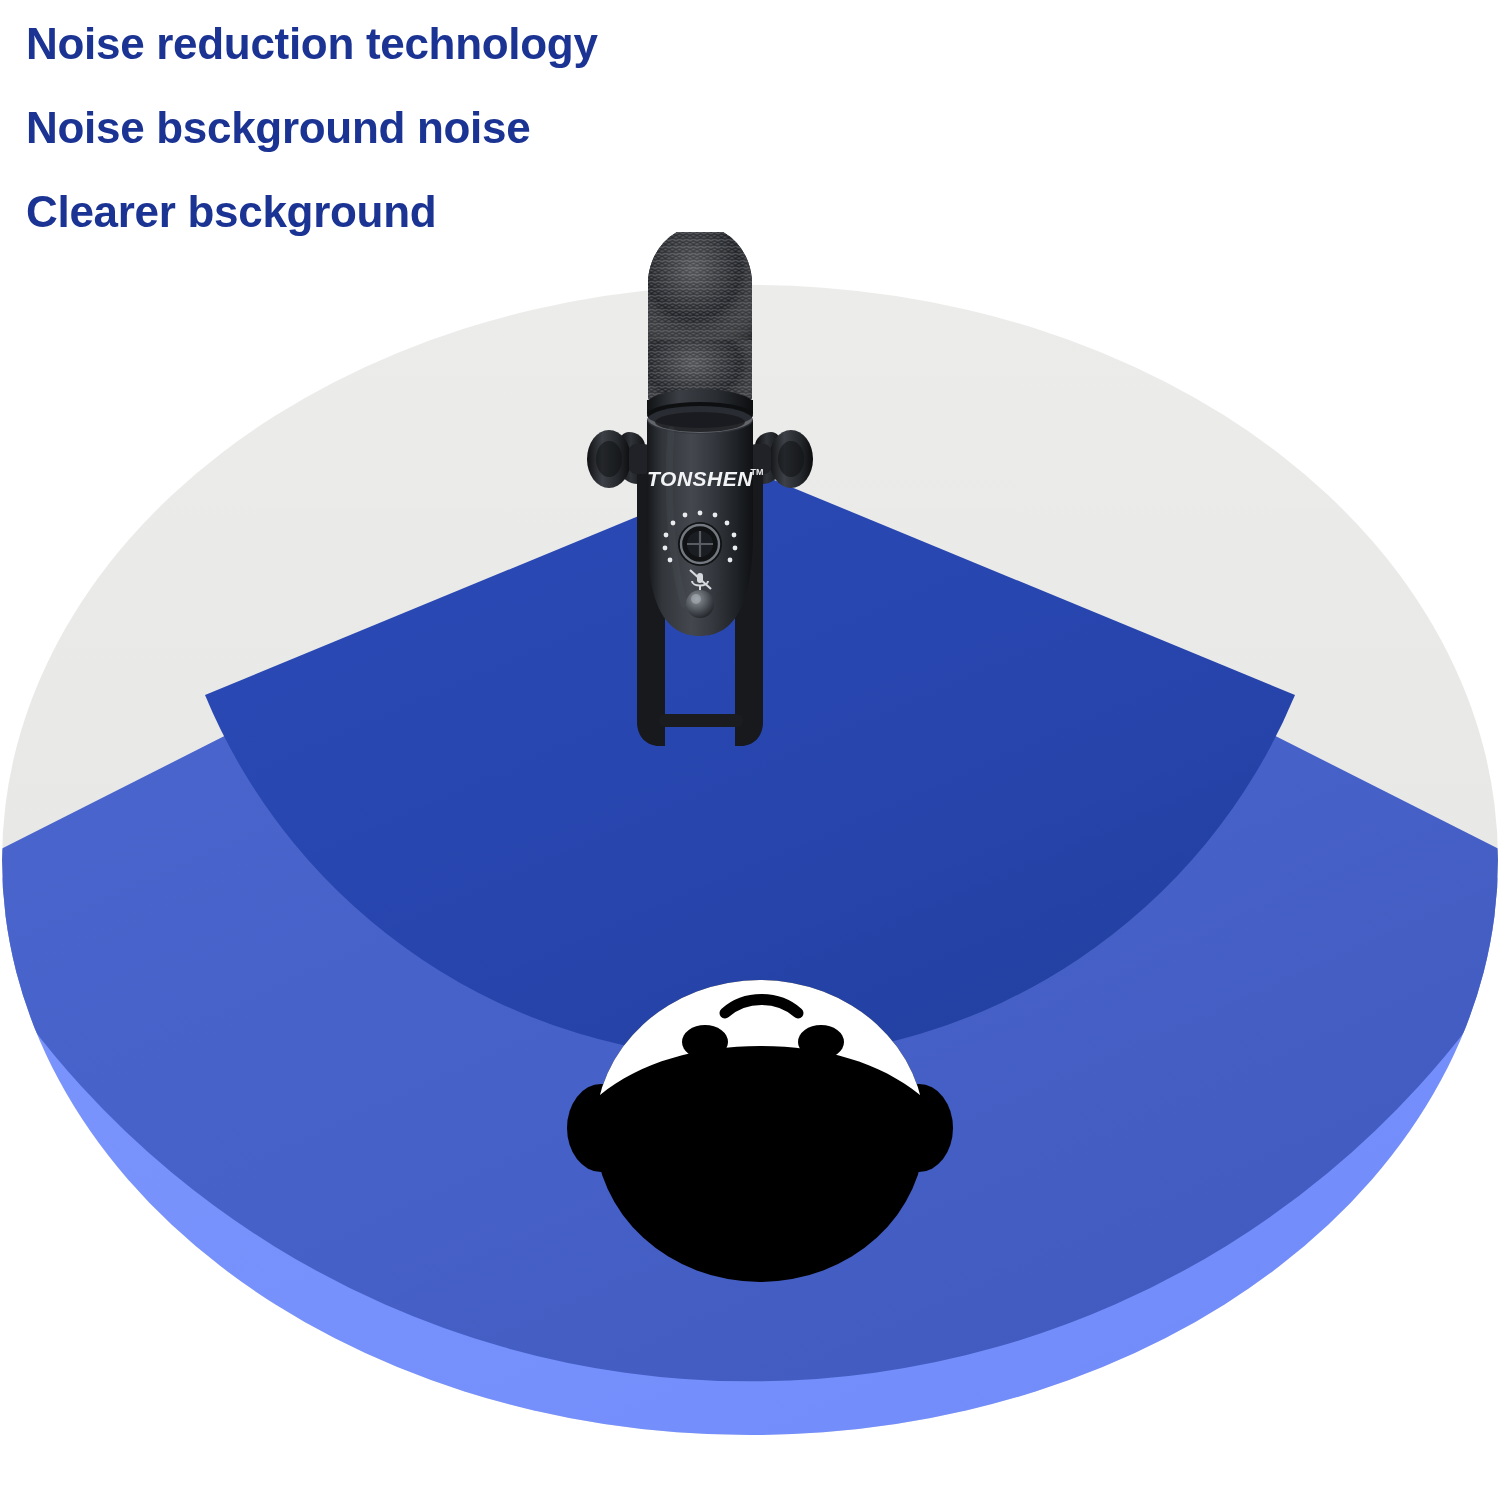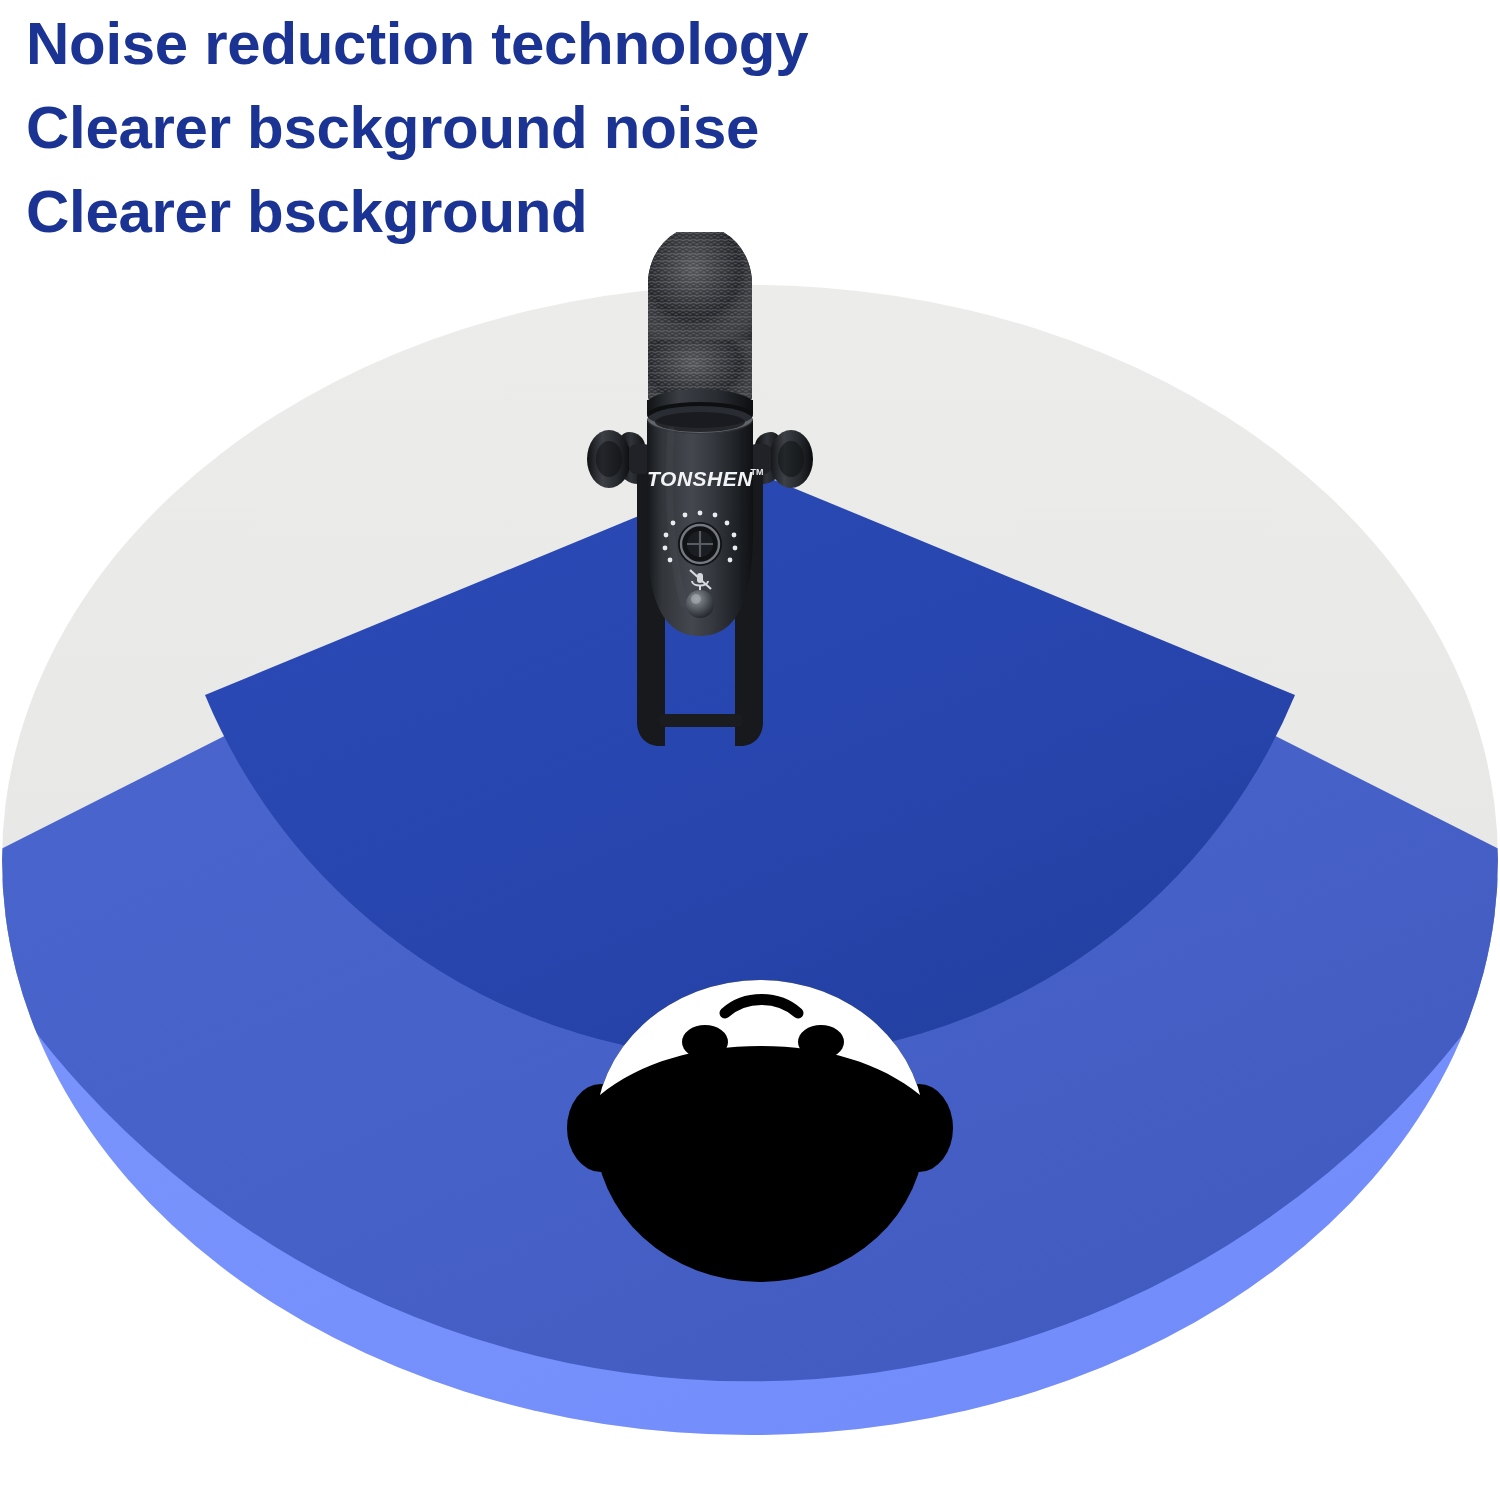--- a/index.html
+++ b/index.html
@@ -11,21 +11,21 @@
 
   
   #headline{
     position:absolute;left:26px;top:2px;width:1100px;
     z-index:40;pointer-events:none;
   }
   #headline .line{
     display:block;
     color:#1b3494;
     font-weight:700;
-    font-size:60px;
+    font-size:44px;
     line-height:84px;
     letter-spacing:-0.3px;
     white-space:nowrap;
   }
 
   
   #scene{position:absolute;left:0;top:0;width:1500px;height:1493px;z-index:10;}
 
   
   #mic{
@@ -33,21 +33,21 @@
   }
   #mic svg{display:block;width:330px;height:560px;}
 </style>
 </head>
 <body>
 
 <div id="stage">
 
   <div id="headline">
     <span class="line">Noise reduction technology</span>
-    <span class="line">Clearer bsckground noise</span>
+    <span class="line">Noise bsckground noise</span>
     <span class="line">Clearer bsckground</span>
   </div>
 
   <svg id="scene" viewBox="0 0 1500 1493">
     <defs>
 
       <clipPath id="baseClip">
         <ellipse cx="750" cy="860" rx="748" ry="575"></ellipse>
       </clipPath>
 

